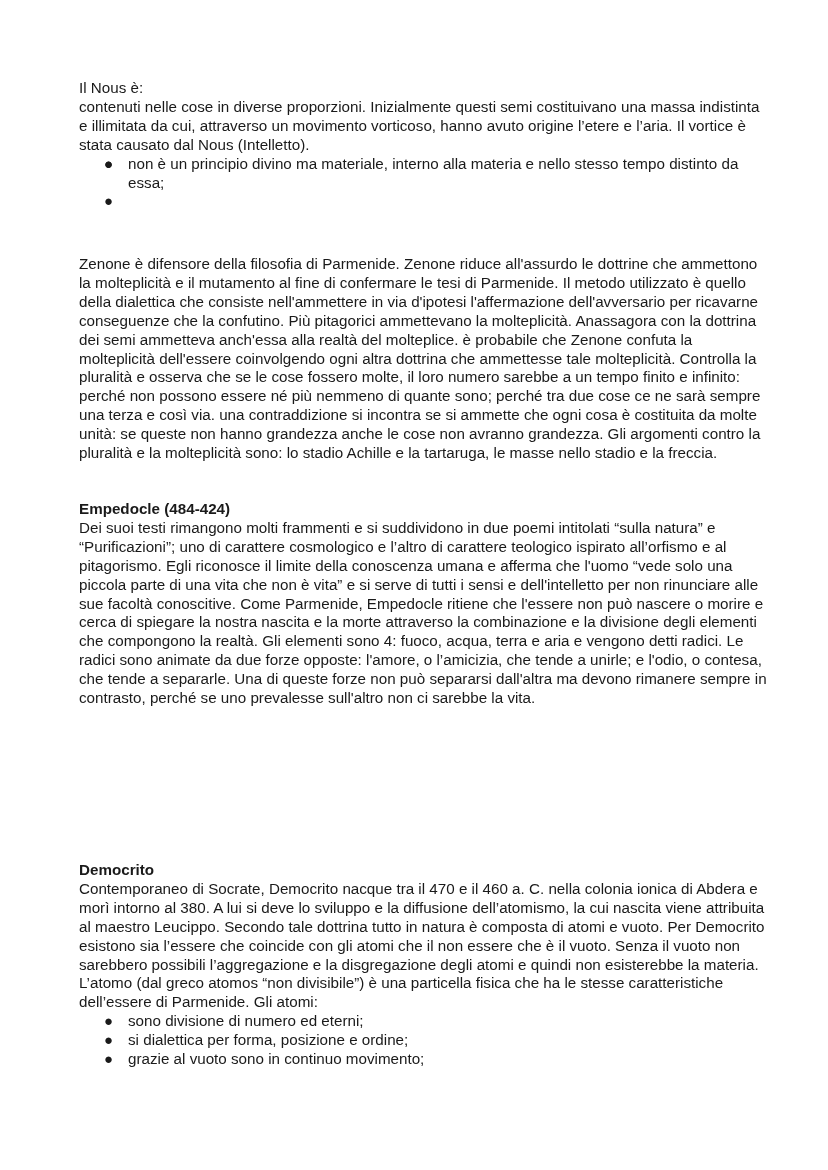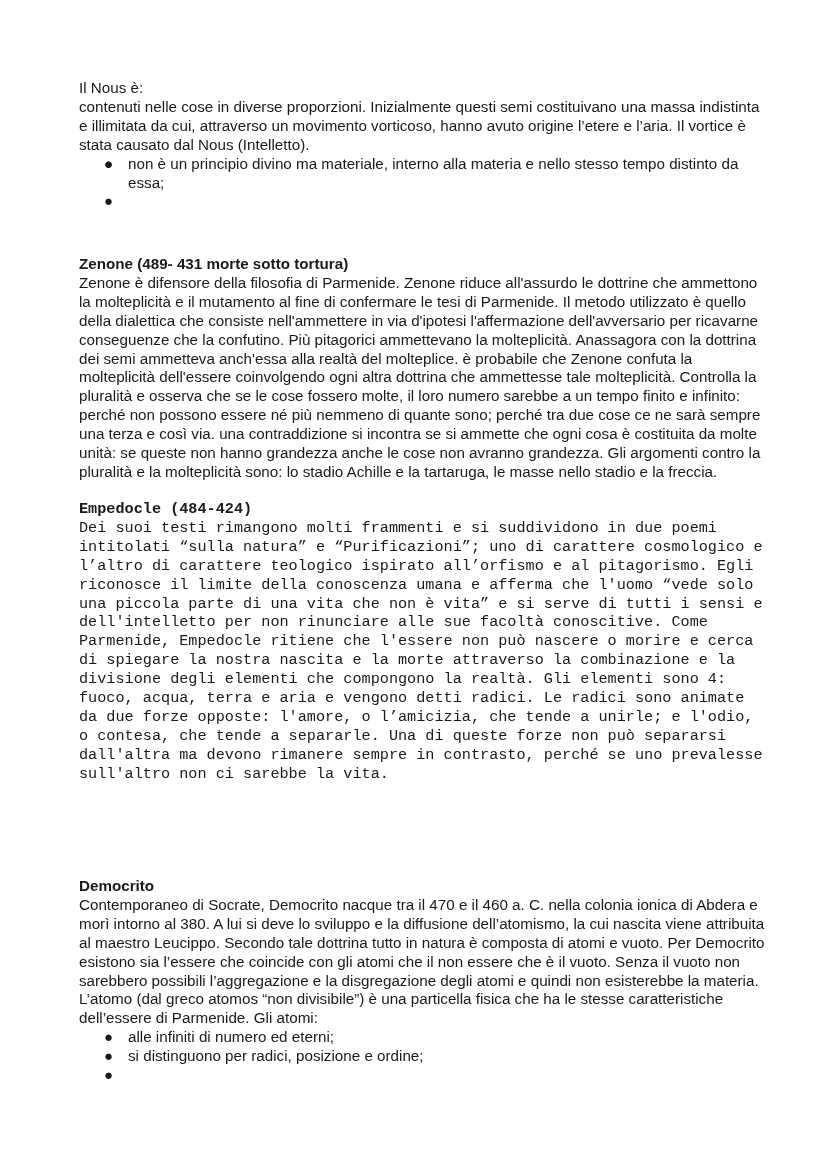--- a/index.html
+++ b/index.html
@@ -61,38 +61,38 @@
       <span class="bullet">●</span>
       <span>non è un principio divino ma materiale, interno alla materia e nello stesso tempo distinto da essa;</span>
     </li>
     <li>
       <span class="bullet">●</span>
     </li>
   </ul>
 </div>
 
 <div class="section" style="top:255px;">
-  <h2>Zenone (489- 431 morte sotto tortura)</h2>
   <p>Zenone è difensore della filosofia di Parmenide. Zenone riduce all'assurdo le dottrine che ammettono la molteplicità e il mutamento al fine di confermare le tesi di Parmenide. Il metodo utilizzato è quello della dialettica che consiste nell'ammettere in via d'ipotesi l'affermazione dell'avversario per ricavarne conseguenze che la confutino. Più pitagorici ammettevano la molteplicità. Anassagora con la dottrina dei semi ammetteva anch'essa alla realtà del molteplice. è probabile che Zenone confuta la molteplicità dell'essere coinvolgendo ogni altra dottrina che ammettesse tale molteplicità. Controlla la pluralità e osserva che se le cose fossero molte, il loro numero sarebbe a un tempo finito e infinito: perché non possono essere né più nemmeno di quante sono; perché tra due cose ce ne sarà sempre una terza e così via. una contraddizione si incontra se si ammette che ogni cosa è costituita da molte unità: se queste non hanno grandezza anche le cose non avranno grandezza. Gli argomenti contro la pluralità e la molteplicità sono: lo stadio Achille e la tartaruga, le masse nello stadio e la freccia.</p>
 </div>
 
-<div class="section" style="top:500px;font-family:Liberation Mono, monospace;">
+<div class="section" style="top:500px;">
   <h2>Empedocle (484-424)</h2>
   <p>Dei suoi testi rimangono molti frammenti e si suddividono in due poemi intitolati “sulla natura” e “Purificazioni”; uno di carattere cosmologico e l’altro di carattere teologico ispirato all’orfismo e al pitagorismo. Egli riconosce il limite della conoscenza umana e afferma che l'uomo “vede solo una piccola parte di una vita che non è vita”  e si serve di tutti i sensi e dell'intelletto per non rinunciare alle sue facoltà conoscitive. Come Parmenide, Empedocle ritiene che l'essere non può nascere o morire e cerca di spiegare la nostra nascita e la morte attraverso la combinazione e la divisione degli elementi che compongono la realtà. Gli elementi sono 4: fuoco, acqua, terra e aria e vengono detti radici. Le radici sono animate da due forze opposte: l'amore, o l’amicizia, che tende a unirle; e l'odio, o contesa, che tende a separarle. Una di queste forze non può separarsi dall'altra ma devono rimanere sempre in contrasto, perché se uno prevalesse sull'altro non ci sarebbe la vita.</p>
 </div>
 
-<div class="section" style="top:861px;margin-top:16px;">
+<div class="section" style="top:861px;">
   <h2>Democrito</h2>
   <p>Contemporaneo di Socrate, Democrito nacque tra il 470 e il 460 a. C. nella colonia ionica di Abdera e morì intorno al 380. A lui si deve lo sviluppo e la diffusione dell’atomismo, la cui nascita viene attribuita al maestro Leucippo. Secondo tale dottrina tutto in natura è composta di atomi e vuoto. Per Democrito esistono sia l’essere che coincide con gli atomi che il non essere che è il vuoto. Senza il vuoto non sarebbero possibili l’aggregazione e la disgregazione degli atomi e quindi non esisterebbe la materia. L’atomo (dal greco atomos “non divisibile”) è una particella fisica che ha le stesse caratteristiche dell’essere di Parmenide. Gli atomi:</p>
   <ul>
     <li>
       <span class="bullet">●</span>
-      <span>alle infiniti di numero ed eterni;</span>
+      <span>sono divisione di numero ed eterni;</span>
     </li>
     <li>
       <span class="bullet">●</span>
-      <span>si distinguono per radici, posizione e ordine;</span>
+      <span>si dialettica per forma, posizione e ordine;</span>
     </li>
     <li>
       <span class="bullet">●</span>
+      <span>grazie al vuoto sono in continuo movimento;</span>
     </li>
   </ul>
 </div>
 
 </body></html>

